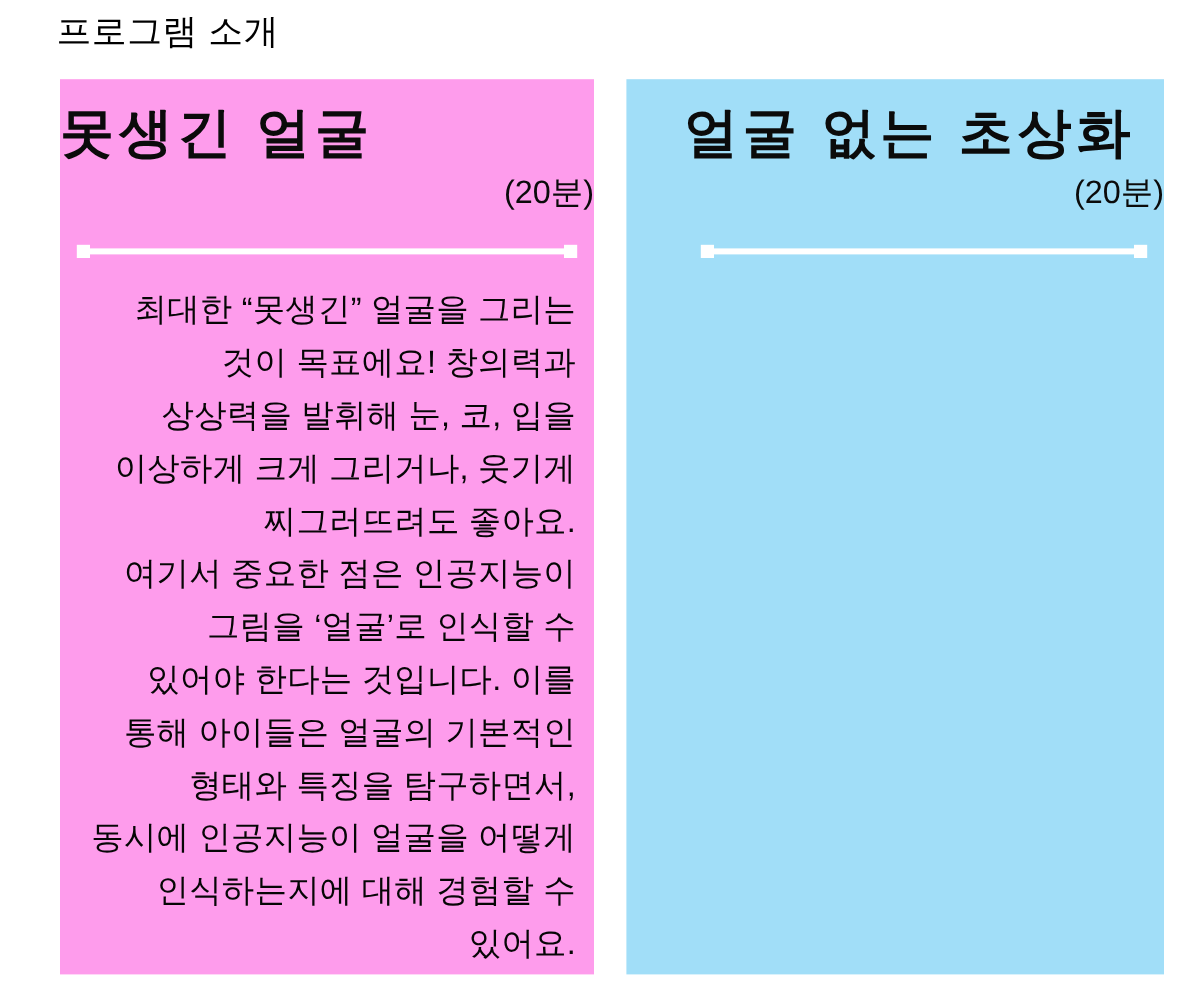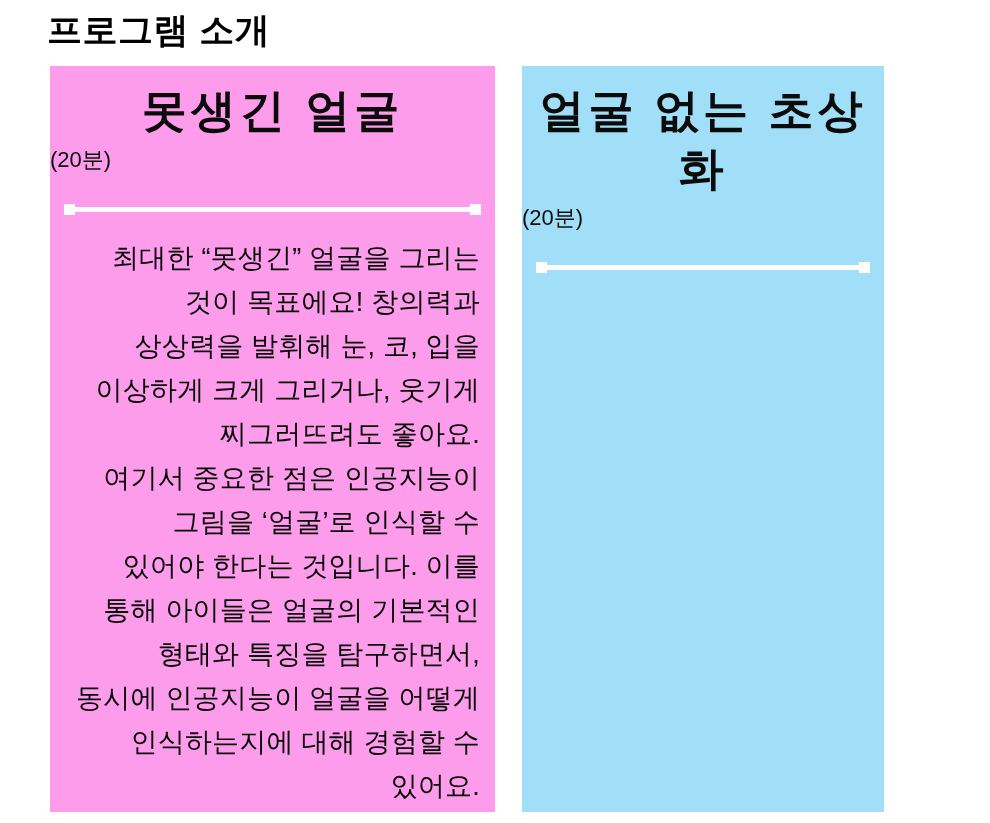--- a/index.html
+++ b/index.html
@@ -13,47 +13,47 @@
   .page {
     position: relative;
     width: 990px;
     height: 823px;
     background: #ffffff;
   }
   .page-title {
     position: absolute;
     left: 47px;
     top: 7px;
-    font-size: 35px;
-    font-weight: 700;
+    font-size: 29px;
+    font-weight: 400;
     color: #000000;
     letter-spacing: 0.5px;
   }
   .card {
     position: absolute;
     top: 66px;
     height: 746px;
     width: 445px;
     color: #000000;
   }
   .card.card-pink { left: 50px; }
-  .card.card-blue { left: 522px; width: 362px; }
+  .card.card-blue { left: 522px; width: 448px; padding-left: 48px; }
   .card-title {
     margin-top: 16px;
-    text-align: center;
+    text-align: left;
     font-size: 45px;
     line-height: 58px;
     font-weight: 700;
     letter-spacing: 4px;
     color: #0b0b0b;
   }
   .card-duration {
     margin-top: 3px;
-    text-align: left;
-    font-size: 22px;
+    text-align: right;
+    font-size: 27px;
     line-height: 34px;
     font-weight: 400;
     color: #0b0b0b;
   }
   .divider {
     margin: 27px 14px 0 14px;
     height: 11px;
     display: flex;
     align-items: center;
   }

